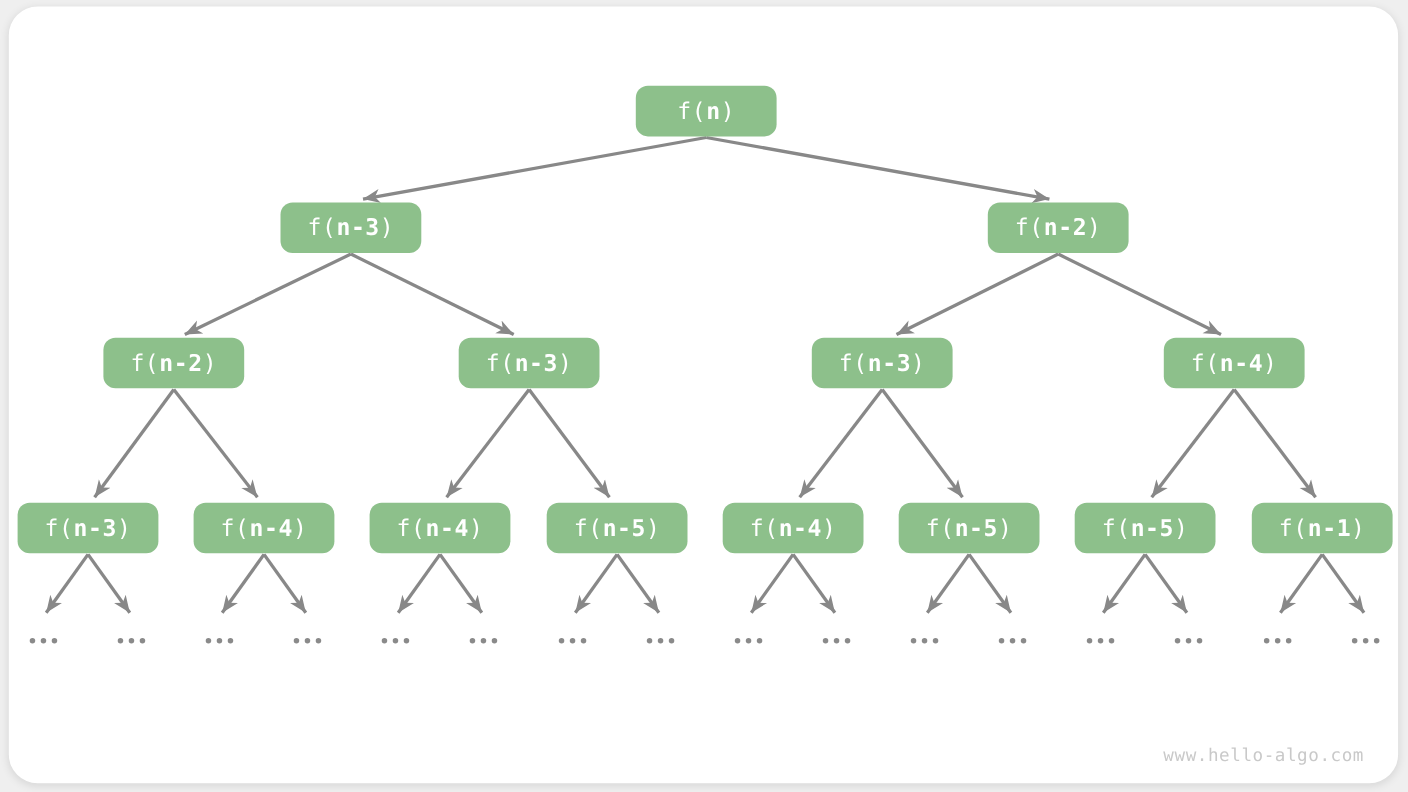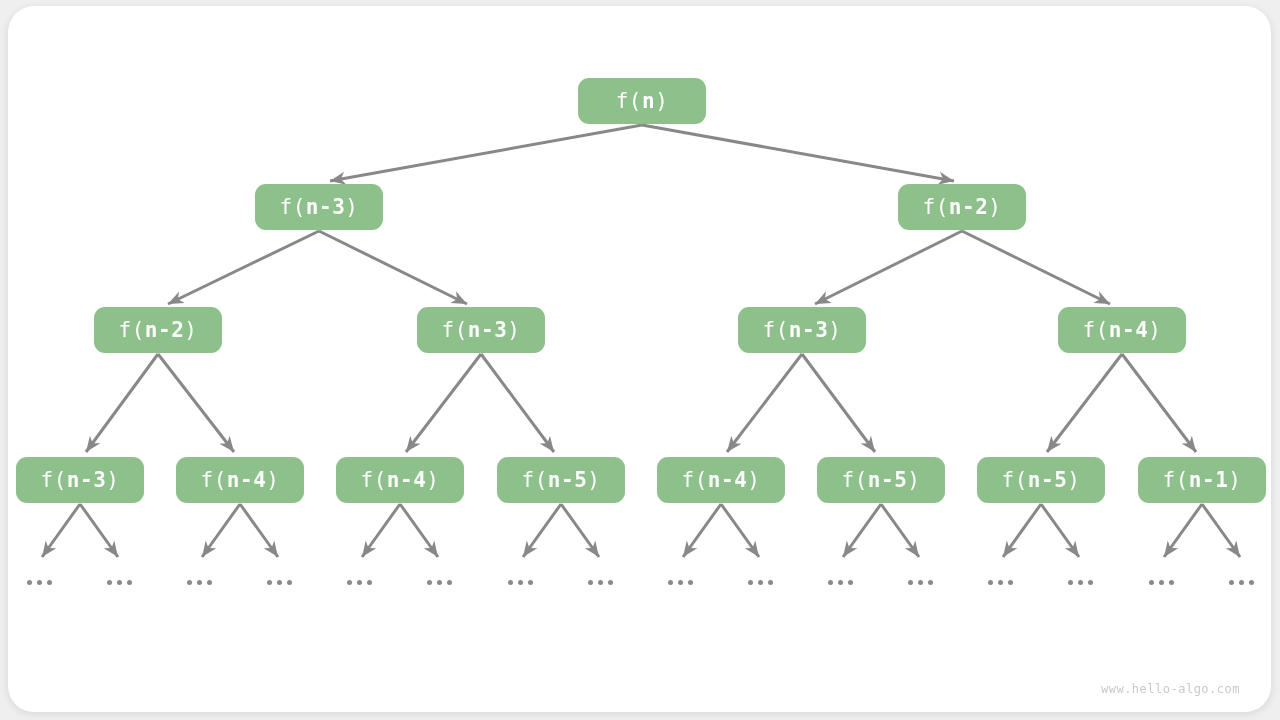--- a/index.html
+++ b/index.html
@@ -25,21 +25,21 @@
   }
   .node .t{font-weight:normal;}
   .node .b{font-weight:bold;}
   .dots{
     position:absolute;width:5px;height:5px;border-radius:50%;
     background:#8a8a8a;
     box-shadow:10px 0 0 #8a8a8a, 20px 0 0 #8a8a8a;
   }
   .watermark{
     position:absolute;right:40px;bottom:24px;
-    font-size:12px;color:#c9c9c9;letter-spacing:0.5px;
+    font-size:16px;color:#c9c9c9;letter-spacing:0.5px;
   }
 </style>
 </head>
 <body>
 
 <div class="card"></div>
 
 <div class="stage">
 
   <svg class="edges" width="1280" height="720">

